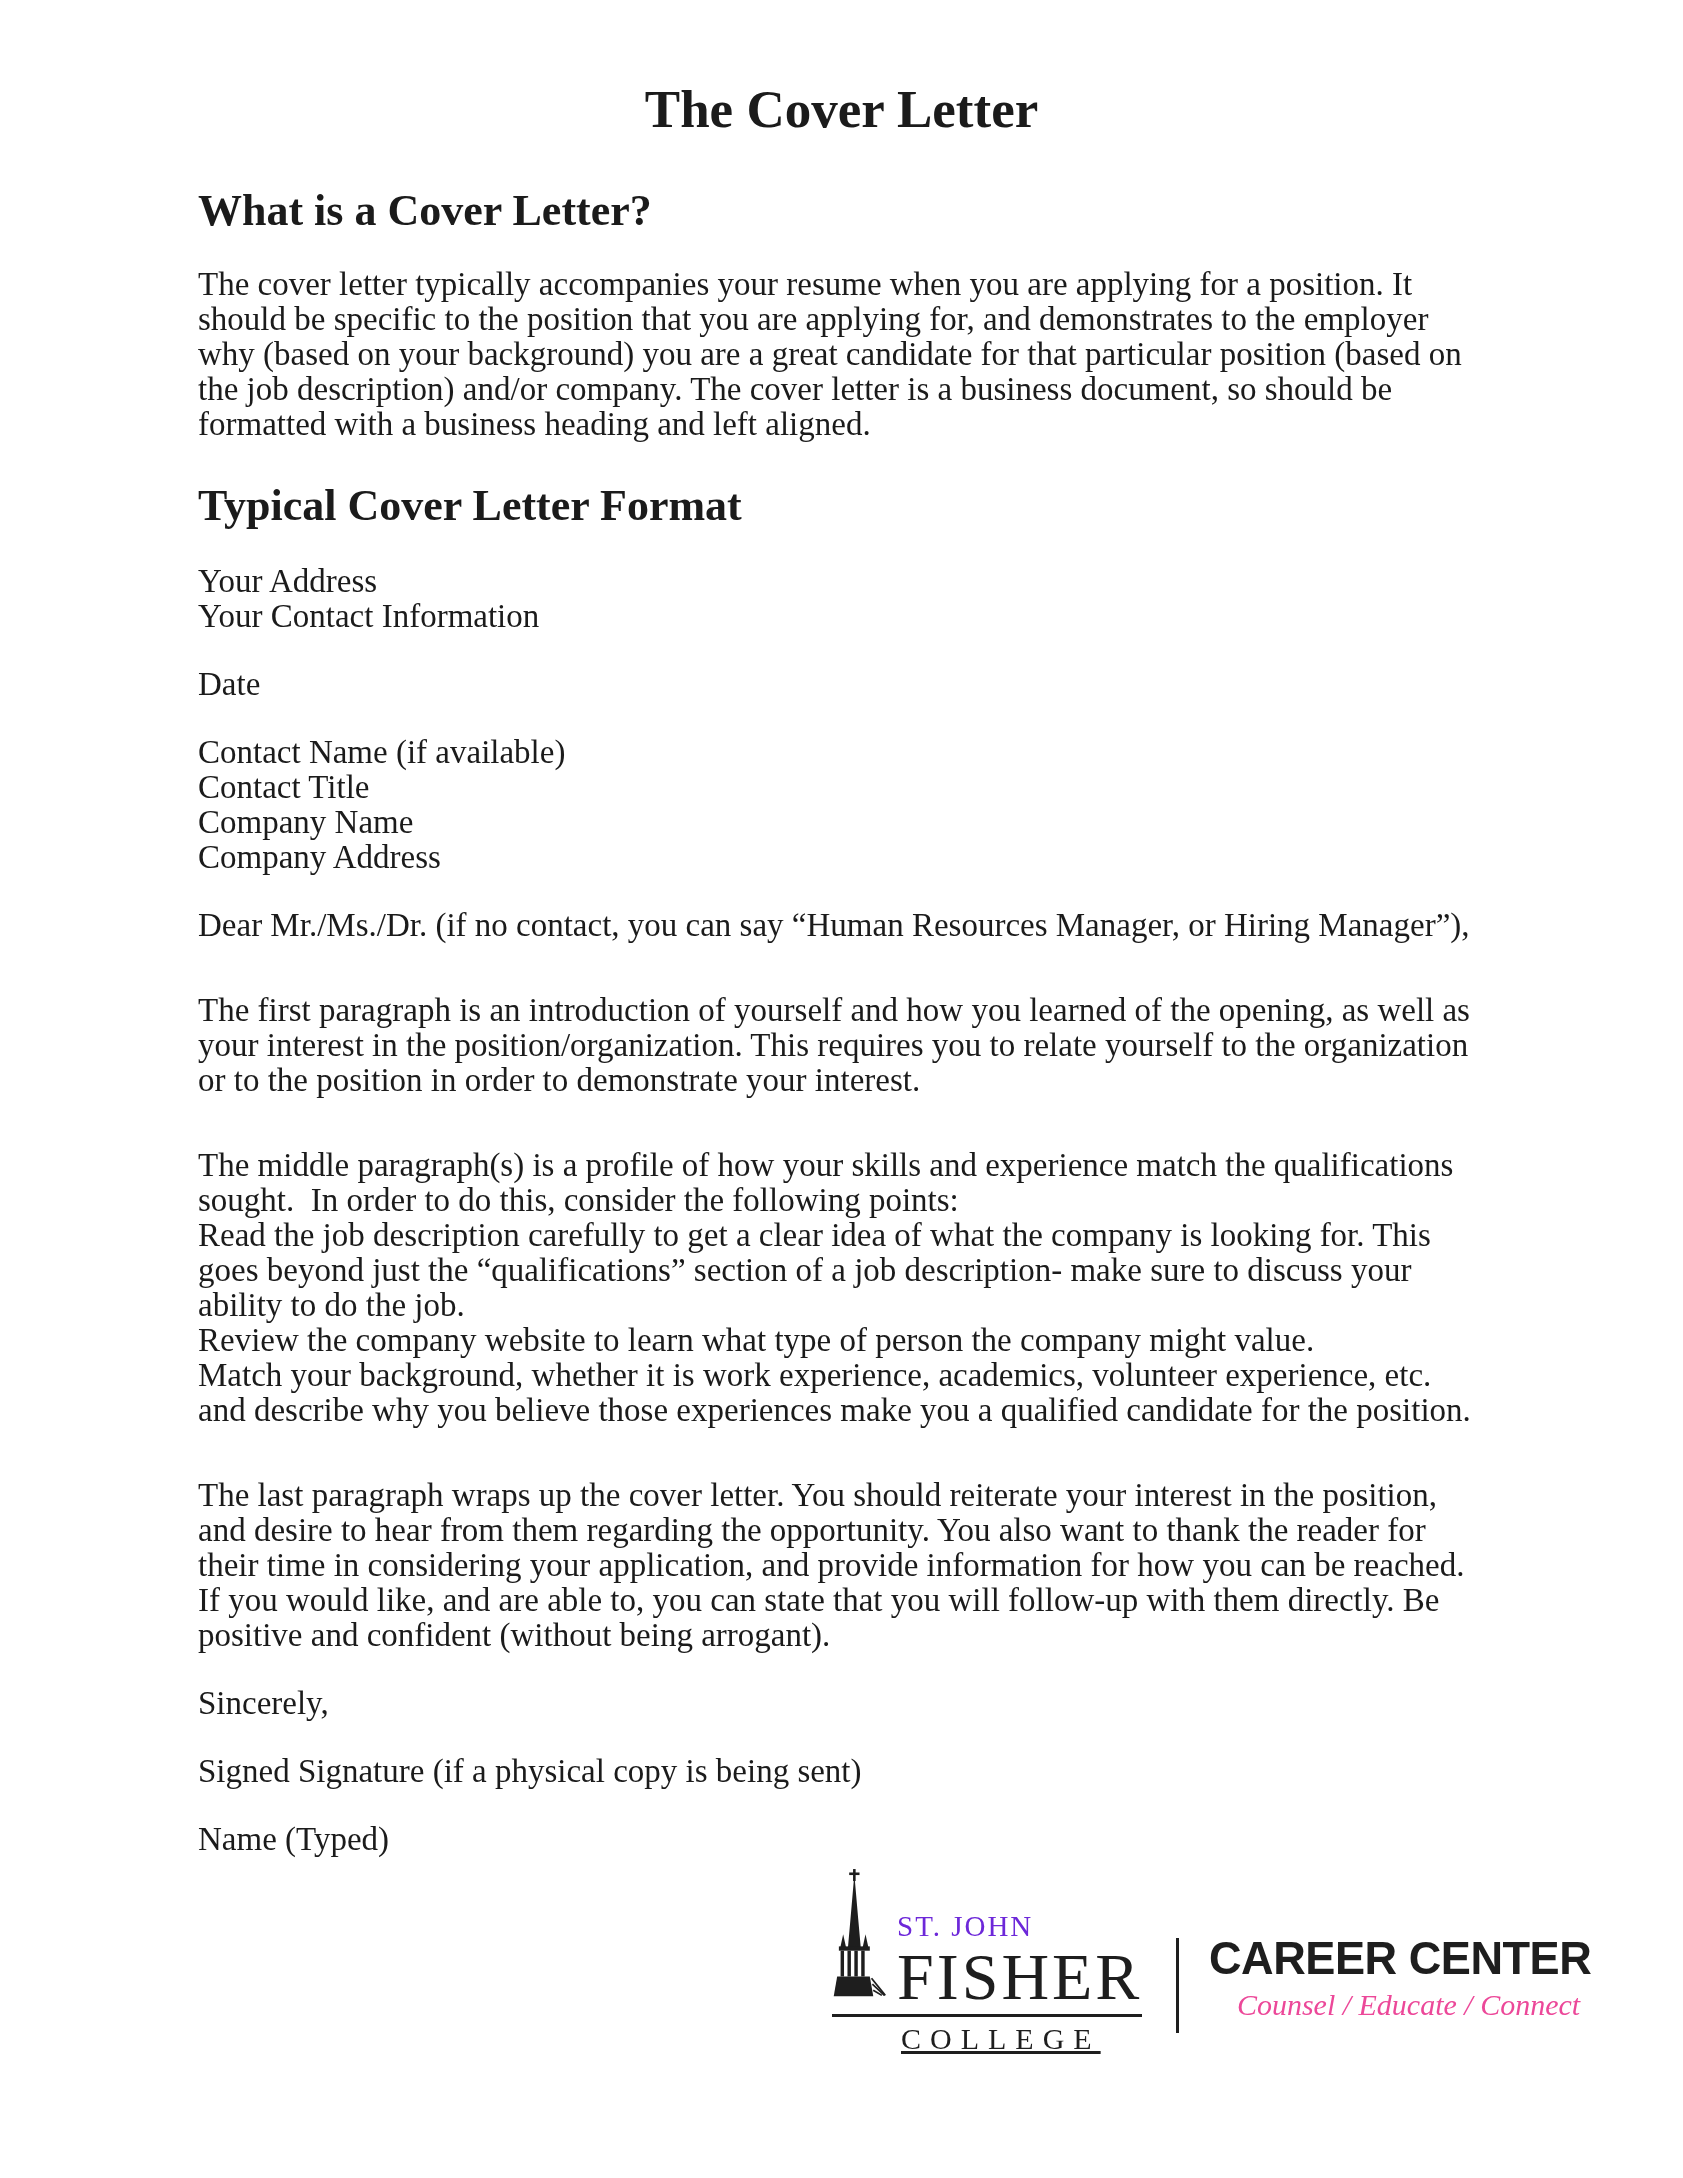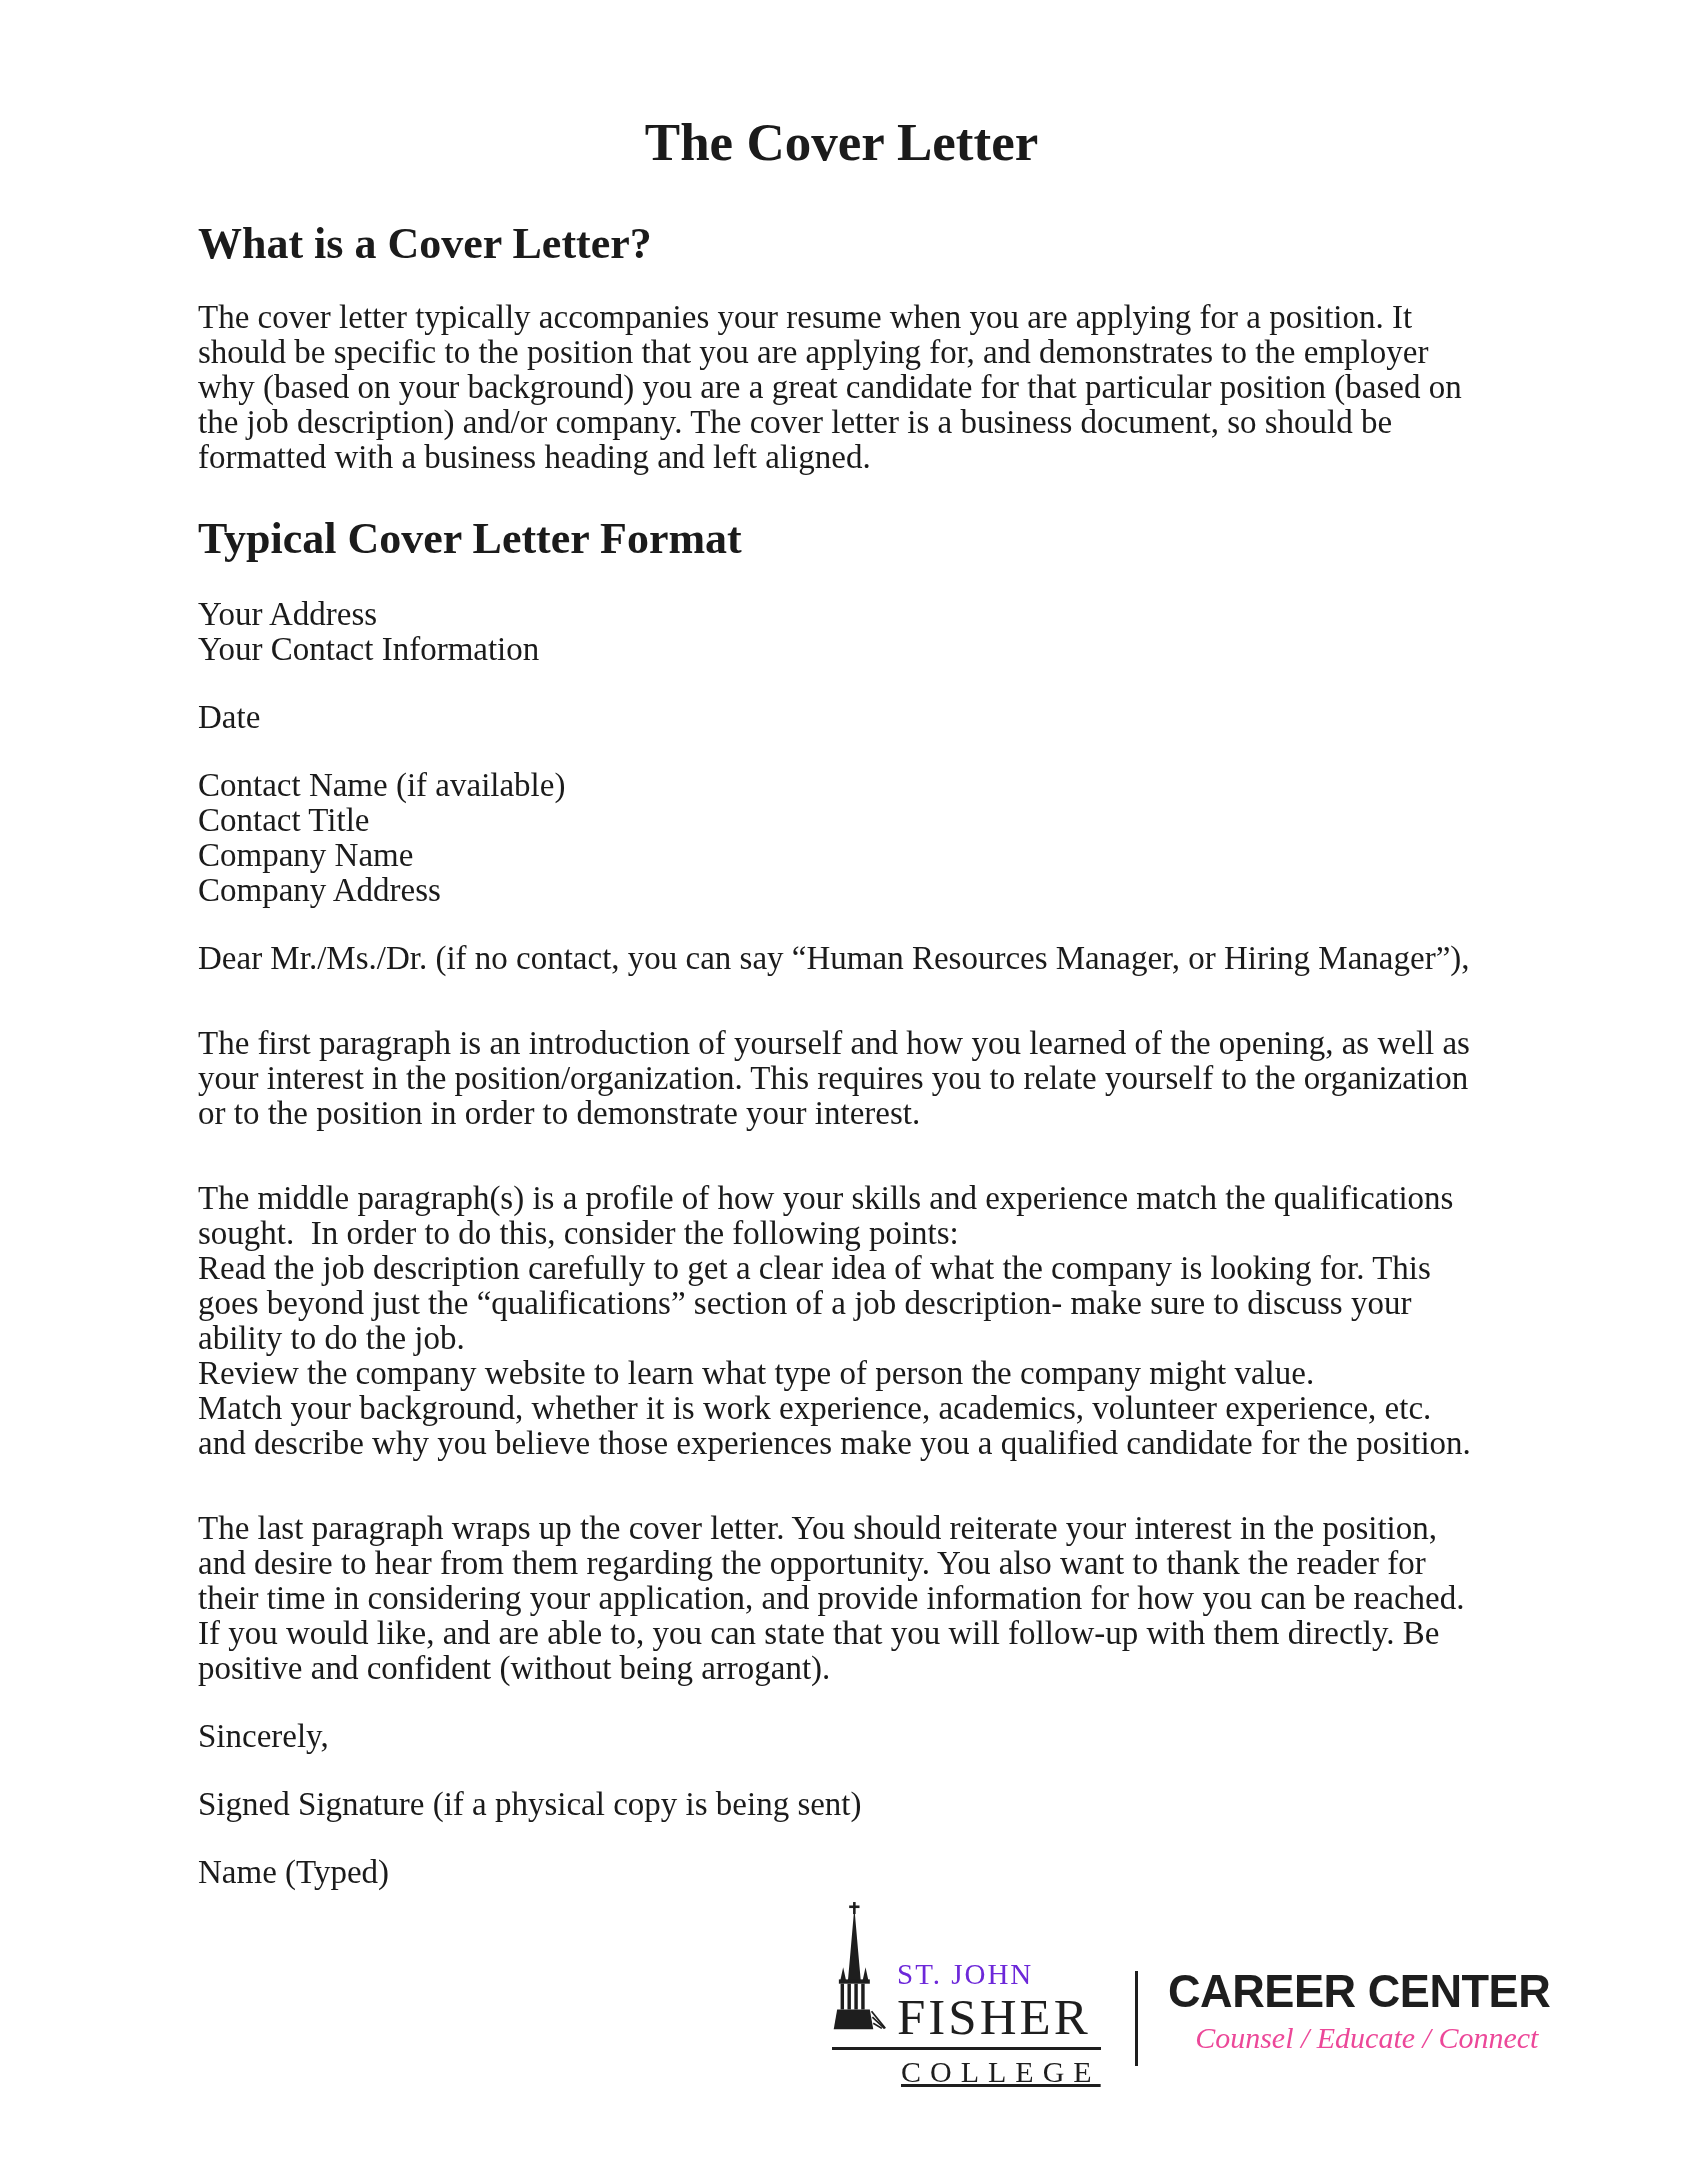--- a/index.html
+++ b/index.html
@@ -6,21 +6,21 @@
   .page {
     position: relative;
     width: 1683px;
     height: 2178px;
     background: #ffffff;
     overflow: hidden;
     font-family: "Liberation Serif", "DejaVu Serif", serif;
     color: #1b1b1b;
   }
   .content {
-    padding: 116px 198px 0 198px;
+    padding: 83px 198px 0 198px;
   }
   .doc-title {
     font-size: 53px;
     font-weight: bold;
     text-align: center;
     line-height: 1;
     margin: 0;
   }
   .section-heading {
     font-size: 44px;
@@ -58,21 +58,21 @@
   }
   .spire { flex: 0 0 auto; margin-right: 10px; }
   .names { padding-bottom: 0; }
   .college-name-top {
     font-size: 29px;
     letter-spacing: 2px;
     line-height: 1.1;
     color: #6d28d9;
   }
   .college-name-main {
-    font-size: 51px;
+    font-size: 66px;
     letter-spacing: 3px;
     line-height: 1.05;
     color: #1e1e1e;
   }
   .college-name-bottom {
     font-size: 30px;
     letter-spacing: 9px;
     padding-left: 69px;
     margin-top: 5px;
     color: #1e1e1e;

